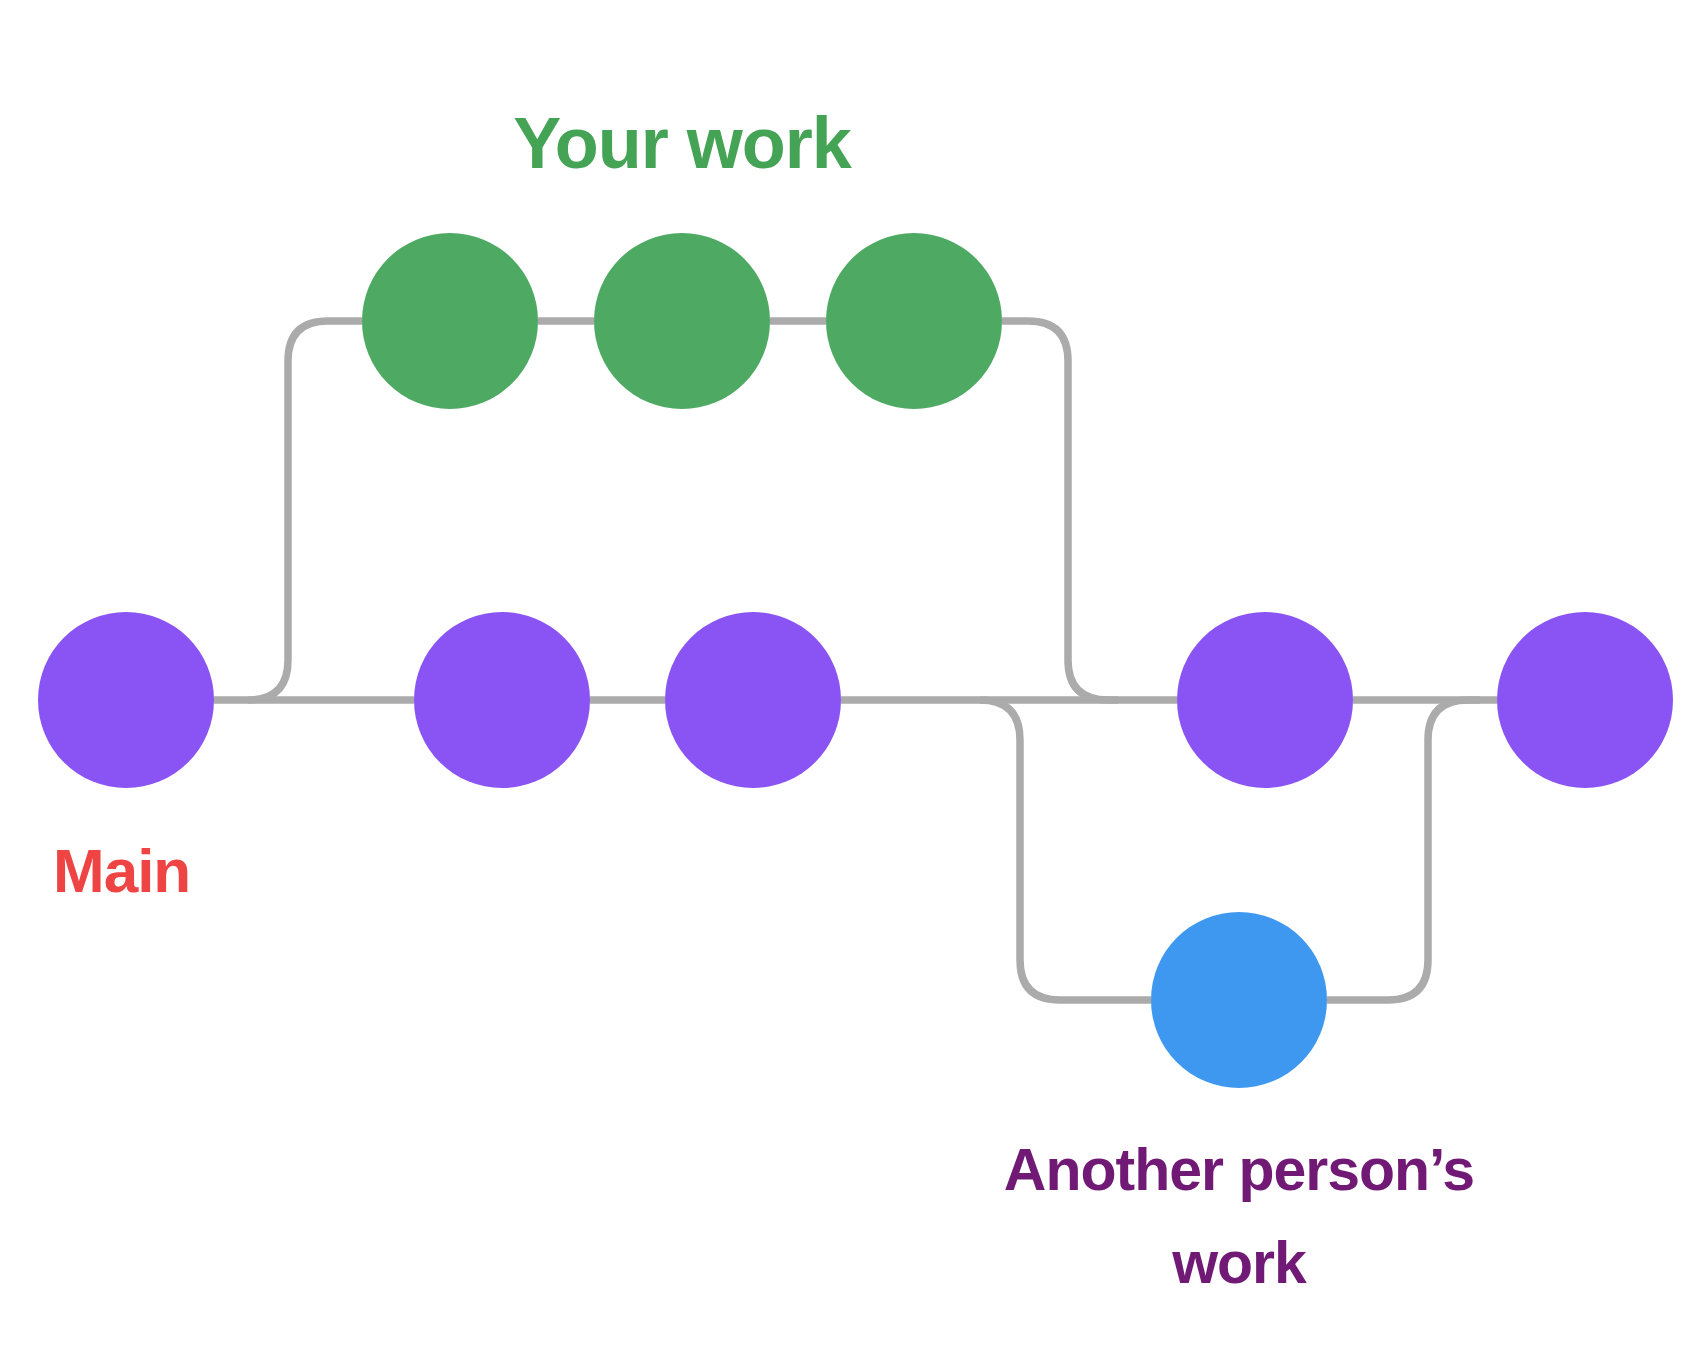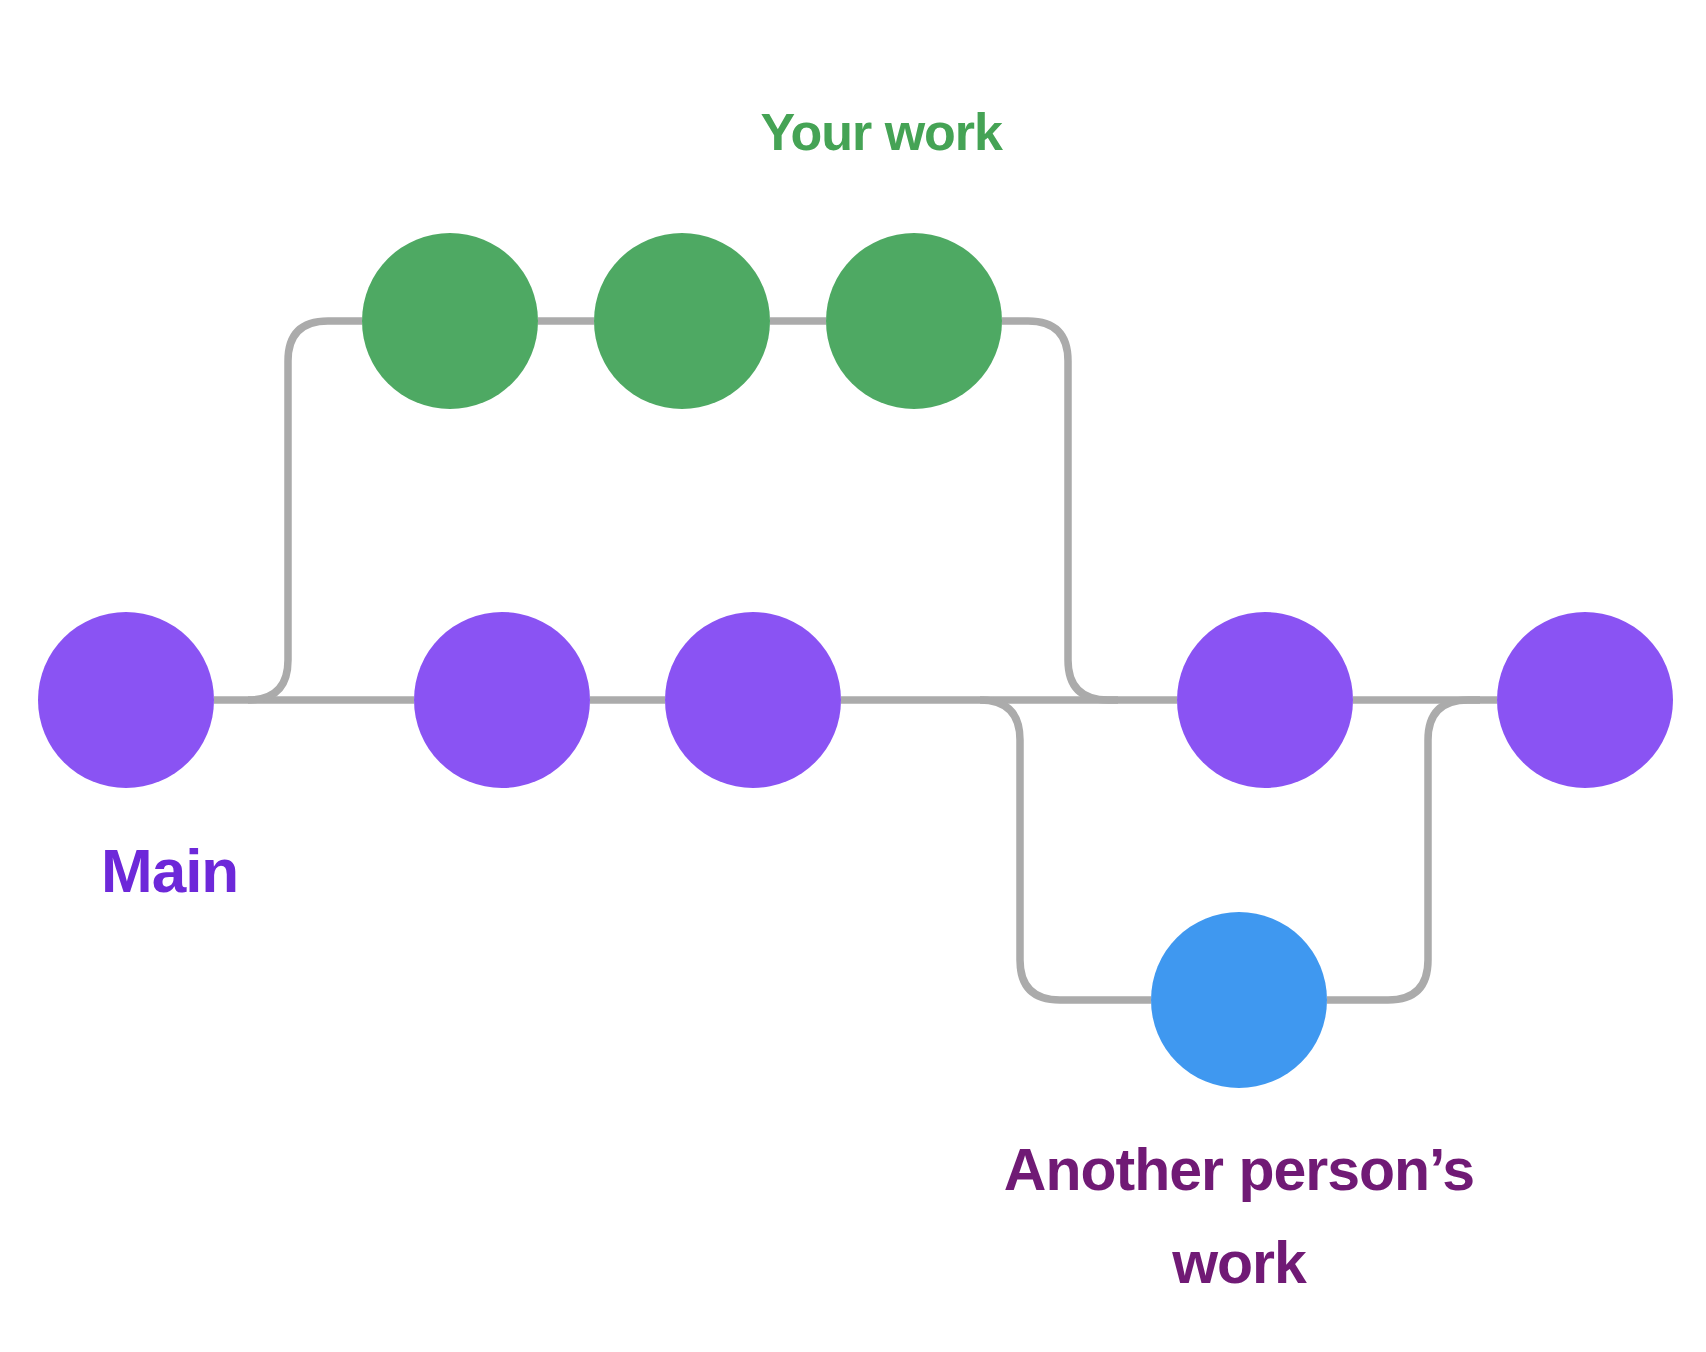--- a/index.html
+++ b/index.html
@@ -30,22 +30,22 @@
   .branch-label {
     position: absolute;
     font-weight: 700;
     letter-spacing: -1px;
     white-space: pre-line;
   }
   #label-your-work {
     left: 362px;
     top: 104px;
     width: 640px;
-    text-align: right;
-    font-size: 52px;
+    text-align: center;
+    font-size: 72px;
     line-height: 1.1;
   }
   #label-main {
     left: 53px;
     top: 837px;
     font-size: 62px;
     line-height: 1.1;
   }
   #label-another {
     left: 969px;
@@ -84,17 +84,17 @@
         <circle cx="502" cy="700" r="88" fill="#8A53F3"></circle>
         <circle cx="753" cy="700" r="88" fill="#8A53F3"></circle>
         <circle cx="1265" cy="700" r="88" fill="#8A53F3"></circle>
         <circle cx="1585" cy="700" r="88" fill="#8A53F3"></circle>
         <circle cx="1239" cy="1000" r="88" fill="#3F98F0"></circle>
       </g>
   </svg>
 
   <div id="label-your-work" class="branch-label" style="color: rgb(69, 163, 85);">Your work</div>
 
-  <div id="label-main" class="branch-label" style="color: #6d28d9; margin-left: 48px;">Main</div>
+  <div id="label-main" class="branch-label" style="color: #ef4444;">Main</div>
 
   <div id="label-another" class="branch-label" style="color: #701a75;">Another person’s work</div>
 
 </div>
 
 </body></html>

